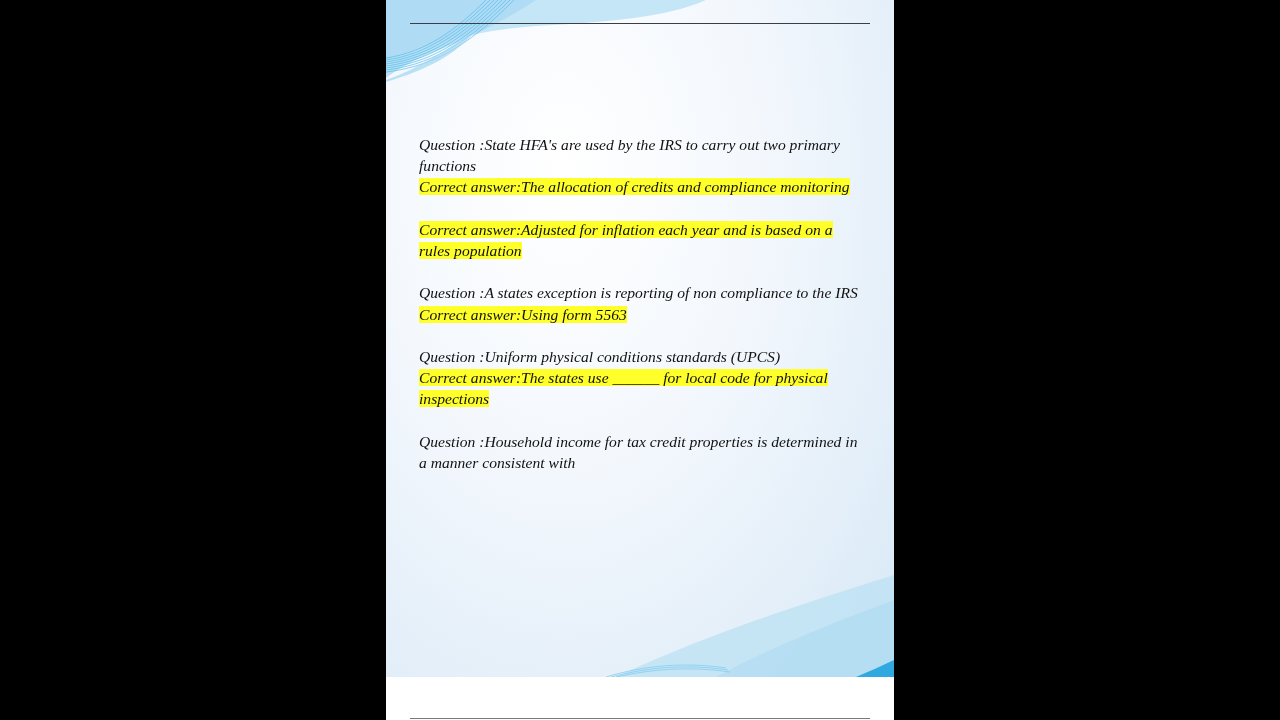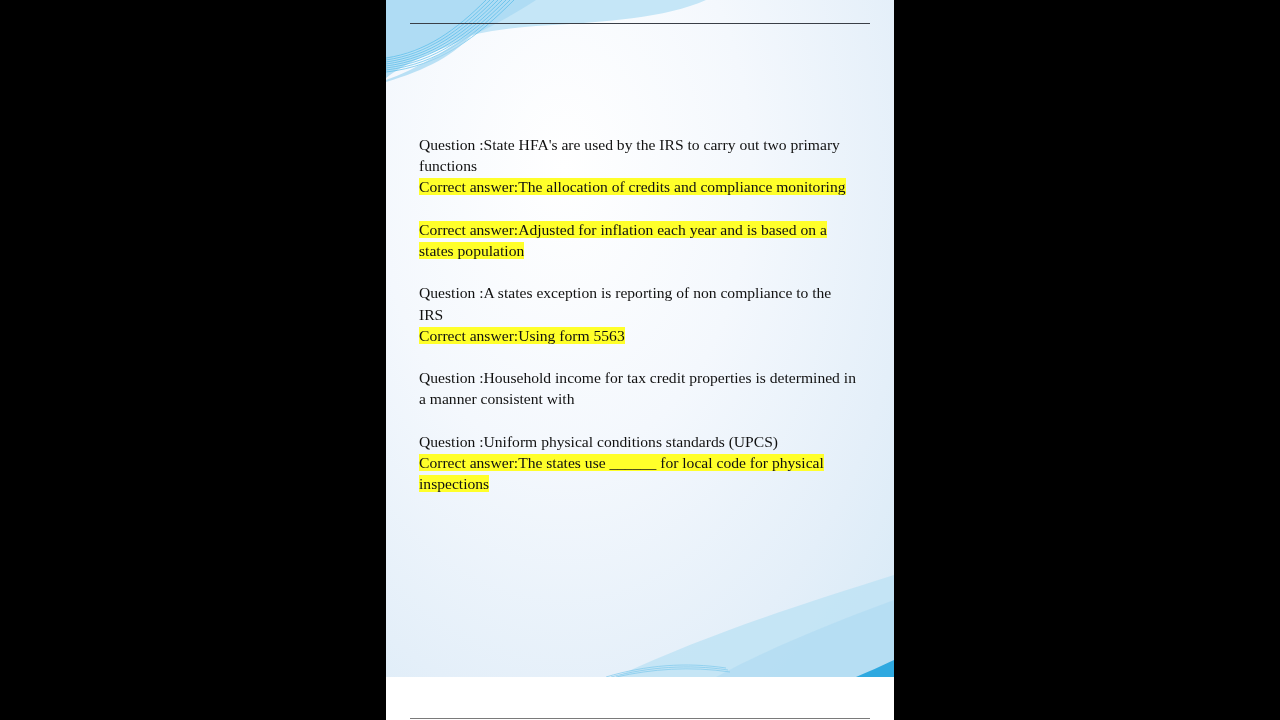--- a/index.html
+++ b/index.html
@@ -20,21 +20,21 @@
     .rule-top {
       position:absolute; left:24px; top:23px; width:460px; height:1px; background:#3a3f47;
     }
     .rule-bottom {
       position:absolute; left:24px; top:718px; width:460px; height:1px; background:#7a7a7a;
     }
     .content {
       position:absolute; left:33px; top:134px; width:440px;
       font-size:15.6px; line-height:21.2px; color:#111;
     }
-    .qa { margin-bottom:21.2px; }
+    .qa { margin-bottom:21.2px;font-style:italic; }
     .q, .a { display:block; }
     .a span {
       background:#ffff2a;
       box-decoration-break:clone;margin-top:15px; -webkit-box-decoration-break:clone;
     }
   </style>
 </head>
 <body>
 
 <div class="page">
@@ -67,29 +67,29 @@
   </div>
 
   <div class="rule-top"></div>
 
   <div class="content">
     <div class="qa">
       <span class="q">Question :State HFA's are used by the IRS to carry out two primary functions</span>
       <span class="a"><span>Correct answer:The allocation of credits and compliance monitoring</span></span>
     </div>
     <div class="qa">
-      <span class="a"><span>Correct answer:Adjusted for inflation each year and is based on a states population</span></span>
+      <span class="a"><span>Correct answer:Adjusted for inflation each year and is based on a rules population</span></span>
     </div>
     <div class="qa">
       <span class="q">Question :A states exception is reporting of non compliance to the IRS</span>
       <span class="a"><span>Correct answer:Using form 5563</span></span>
     </div>
     <div class="qa">
-      <span class="q">Question :Household income for tax credit properties is determined in a manner consistent with</span>
+      <span class="q">Question :Uniform physical conditions standards (UPCS)</span>
+      <span class="a"><span>Correct answer:The states use ______ for local code for physical inspections</span></span>
     </div>
     <div class="qa">
-      <span class="q">Question :Uniform physical conditions standards (UPCS)</span>
-      <span class="a"><span>Correct answer:The states use ______ for local code for physical inspections</span></span>
+      <span class="q">Question :Household income for tax credit properties is determined in a manner consistent with</span>
     </div>
   </div>
 
   <div class="rule-bottom"></div>
 </div>
 
 </body></html>

